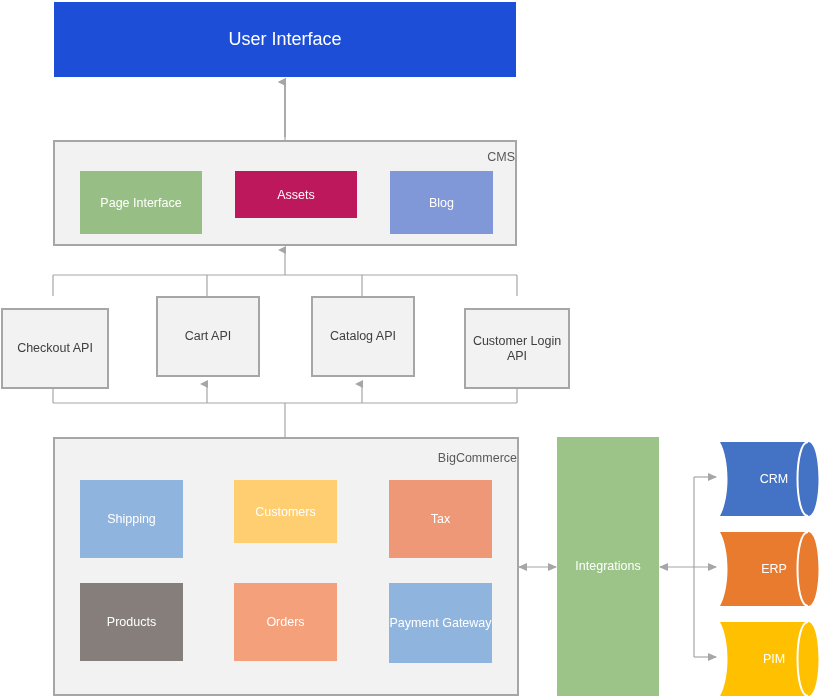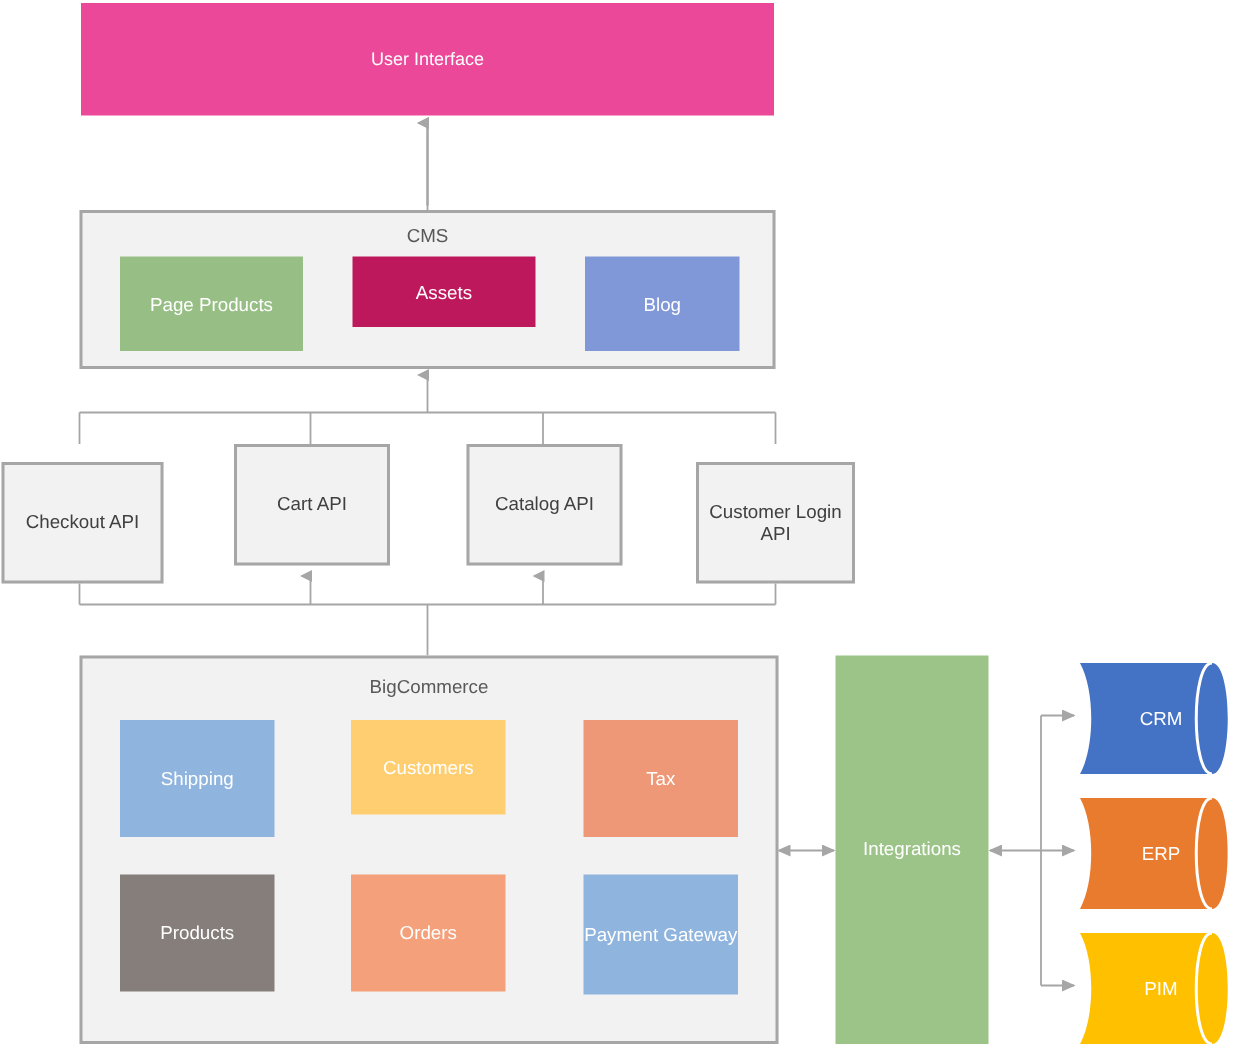--- a/index.html
+++ b/index.html
@@ -22,36 +22,36 @@
     position: absolute;
     box-sizing: border-box;
     display: flex;
     align-items: center;
     justify-content: center;
     text-align: center;
     line-height: 1.2;
   }
   
   .ui-banner {
-    background: #ec4899;
-    color: #ffffff;
-    font-size: 12px;
+    background: #1d4ed8;
+    color: #ffffff;
+    font-size: 18px;
   }
   
   .group {
     position: absolute;
     box-sizing: border-box;
     background: #F2F2F2;
     border: 2px solid #A6A6A6;
   }
   .group-title {
     position: absolute;
     left: 0;
     right: 0;
-    text-align: center;
+    text-align: right;
     color: #595959;
     font-size: 12.5px;
   }
   
   .tile {
     position: absolute;
     box-sizing: border-box;
     display: flex;
     align-items: center;
     justify-content: center;
@@ -154,21 +154,21 @@
   </svg>
 
   <div class="node ui-banner" style="left:54px; top:2px; width:462px; height:75px;">
     <span>User Interface</span>
   </div>
 
   <div class="group" style="left:53px; top:140px; width:464px; height:106px;">
     <div class="group-title" style="top:8px;">CMS</div>
 
     <div class="tile" style="left:25px; top:29px; width:122px; height:63px; background:#97BF85;">
-      <span>Page Products</span>
+      <span>Page Interface</span>
     </div>
     <div class="tile" style="left:180px; top:29px; width:122px; height:47px; background:#be185d;">
       <span>Assets</span>
     </div>
     <div class="tile" style="left:335px; top:29px; width:103px; height:63px; background:#8098D8;">
       <span>Blog</span>
     </div>
   </div>
 
   <div class="node api-box" style="left:1px; top:308px; width:108px; height:81px;">

